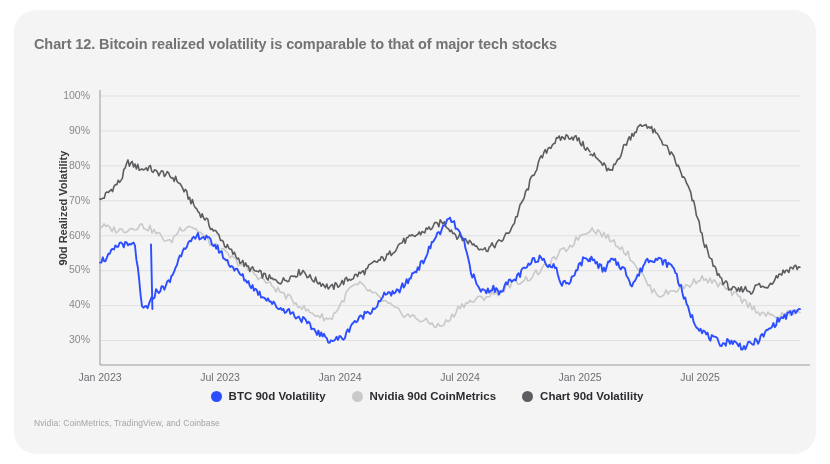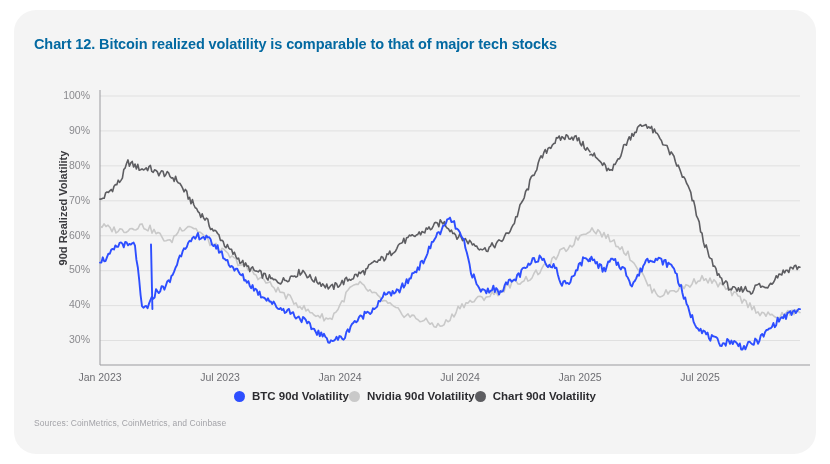--- a/index.html
+++ b/index.html
@@ -22,21 +22,21 @@
     background: #f4f4f4;
     border-radius: 22px;
     box-sizing: border-box;
   }
   #chart-title {
     position: absolute;
     left: 20px;
     top: 26px;
     font-size: 14.5px;
     font-weight: bold;
-    color: #0369a1;
+    color: #737373;
     letter-spacing: -0.1px;
     white-space: nowrap;
   }
   #plot-wrap {
     position: absolute;
     left: 0;
     top: 0;
     width: 802px;
     height: 444px;
   }
@@ -65,26 +65,27 @@
     width: 190px;
     transform: rotate(-90deg);
     transform-origin: center center;
     text-align: center;
     font-size: 11px;
     font-weight: bold;
     color: #3a3a3e;
   }
   #legend {
     position: absolute;
-    left: 0;
+    left: 12px;
     top: 380px;
     width: 802px;
     display: flex;
     justify-content: center;
     align-items: center;
+    gap: 26px;
   }
   .legend-item {
     display: flex;
     align-items: center;
     gap: 7px;
   }
   .legend-dot {
     width: 11px;
     height: 11px;
     border-radius: 50%;
@@ -158,22 +159,22 @@
     </svg>
   </div>
 
   <div id="legend">
     <div class="legend-item">
       <span class="legend-dot" style="background: rgb(45, 78, 255);"></span>
       <span class="legend-label">BTC 90d Volatility</span>
     </div>
     <div class="legend-item">
       <span class="legend-dot" style="background: rgb(201, 201, 201);"></span>
-      <span class="legend-label">Nvidia 90d Volatility</span>
+      <span class="legend-label">Nvidia 90d CoinMetrics</span>
     </div>
     <div class="legend-item">
       <span class="legend-dot" style="background: rgb(93, 93, 97);"></span>
       <span class="legend-label">Chart 90d Volatility</span>
     </div>
   </div>
 
-  <div id="sources">Sources: CoinMetrics, CoinMetrics, and Coinbase</div>
+  <div id="sources">Nvidia: CoinMetrics, TradingView, and Coinbase</div>
 </div>
 
 </body></html>

